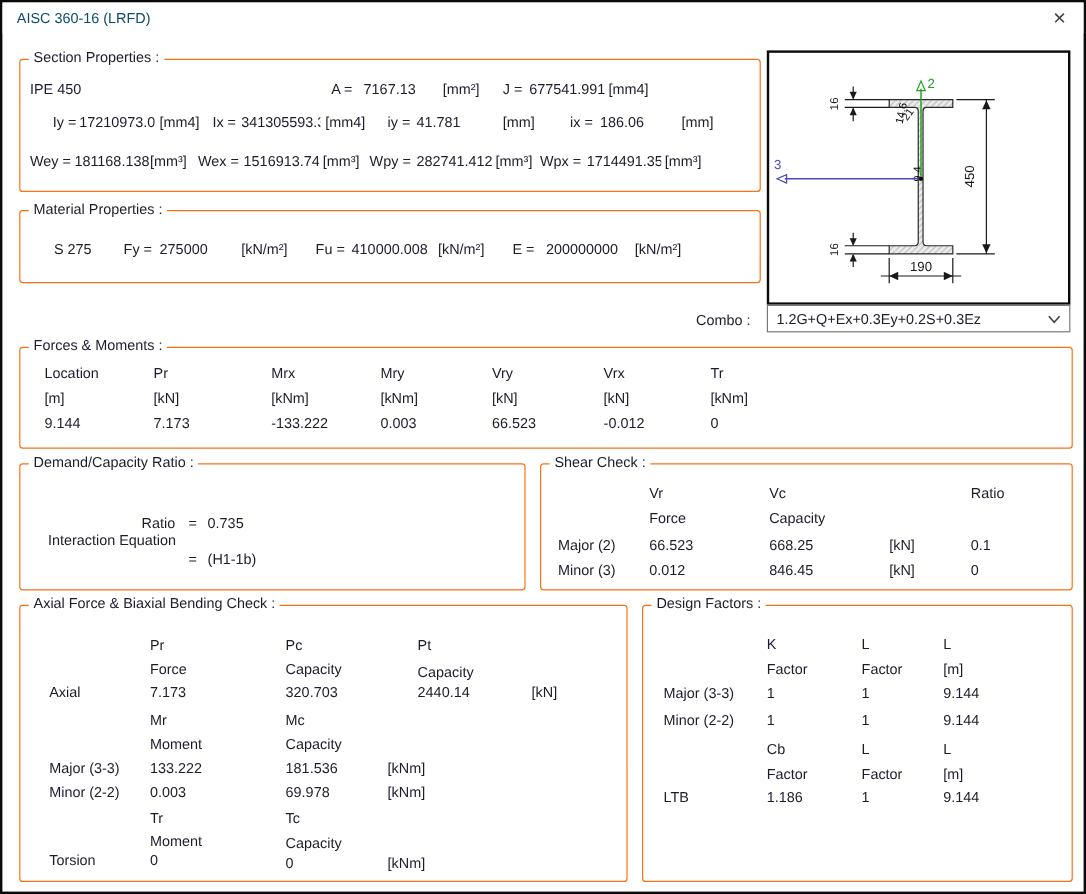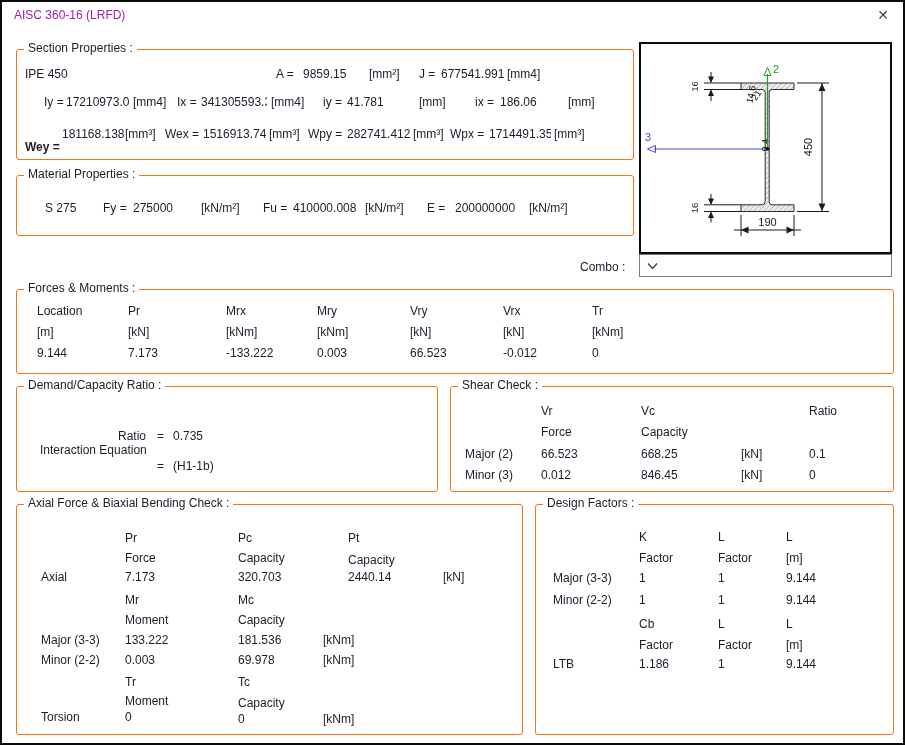--- a/index.html
+++ b/index.html
@@ -3,21 +3,21 @@
 <meta charset="utf-8">
 <style>
   html,body{margin:0;padding:0;background:#9a9a9a;}
   .dialog{
     position:relative;width:905px;height:745px;box-sizing:border-box;
     background:#ffffff;border:2px solid #0a0a0a;overflow:hidden;
     font-family:"Liberation Sans","DejaVu Sans",sans-serif;
     font-size:12px;color:#1c1c2c;
   }
   .titlebar{position:absolute;left:0;top:0;width:100%;height:26px;background:#fff;}
-  .title-text{position:absolute;left:12px;top:6px;font-size:12px;color:#a21caf;}
+  .title-text{position:absolute;left:12px;top:6px;font-size:12px;color:#0c4a6e;}
   .close-btn{position:absolute;right:11px;top:4px;width:18px;height:18px;
     display:flex;align-items:center;justify-content:center;
     font-size:14px;color:#444;cursor:default;}
   .ab{position:absolute;white-space:nowrap;line-height:14px;}
   .gb{position:absolute;border:1px solid #f97316;border-radius:3px;background:transparent;}
   .gb-lbl{position:absolute;top:-9px;left:7px;background:#fff;padding:0 4px;white-space:nowrap;}
   .clip{display:inline-block;overflow:hidden;vertical-align:top;height:15px;}
   .combo{position:absolute;left:637px;top:252px;width:253px;height:23px;
     border:1px solid #7a7a7a;background:#fff;box-sizing:border-box;
     display:flex;align-items:center;padding:0 7px;cursor:default;}
@@ -35,40 +35,40 @@
   <div class="titlebar">
     <span class="title-text">AISC 360-16 (LRFD)</span>
     <span class="close-btn">✕</span>
   </div>
 
   <div class="gb" style="left:14px;top:47px;width:616px;height:109px;">
     <span class="gb-lbl">Section Properties :</span>
     <span class="ab" style="left:8px;top:17px;">IPE 450</span>
 
     <span class="ab" style="left:259px;top:17px;">A =</span>
-    <span class="ab" style="left:286px;top:17px;">9859.15</span>
+    <span class="ab" style="left:286px;top:17px;">7167.13</span>
     <span class="ab" style="left:352px;top:17px;">[mm²]</span>
     <span class="ab" style="left:402px;top:17px;">J =</span>
     <span class="ab" style="left:424px;top:17px;">677541.991</span>
     <span class="ab" style="left:490px;top:17px;">[mm4]</span>
 
     <span class="ab" style="left:27px;top:45px;">Iy =</span>
     <span class="ab clip" style="left:49px;top:45px;width:63px;">17210973.08</span>
     <span class="ab" style="left:116px;top:45px;">[mm4]</span>
     <span class="ab" style="left:160px;top:45px;">Ix =</span>
     <span class="ab clip" style="left:184px;top:45px;width:66px;">341305593.3</span>
     <span class="ab" style="left:254px;top:45px;">[mm4]</span>
     <span class="ab" style="left:306px;top:45px;">iy =</span>
     <span class="ab" style="left:330px;top:45px;">41.781</span>
     <span class="ab" style="left:402px;top:45px;">[mm]</span>
     <span class="ab" style="left:458px;top:45px;">ix =</span>
     <span class="ab" style="left:483px;top:45px;">186.06</span>
     <span class="ab" style="left:551px;top:45px;">[mm]</span>
 
-    <span class="ab" style="left:8px;top:90px;font-weight:bold;">Wey =</span>
+    <span class="ab" style="left:8px;top:77px;">Wey =</span>
     <span class="ab" style="left:45px;top:77px;">181168.138</span>
     <span class="ab" style="left:108px;top:77px;">[mm³]</span>
     <span class="ab" style="left:148px;top:77px;">Wex =</span>
     <span class="ab clip" style="left:186px;top:77px;width:63px;">1516913.748</span>
     <span class="ab" style="left:252px;top:77px;">[mm³]</span>
     <span class="ab" style="left:291px;top:77px;">Wpy =</span>
     <span class="ab" style="left:330px;top:77px;">282741.412</span>
     <span class="ab" style="left:396px;top:77px;">[mm³]</span>
     <span class="ab" style="left:433px;top:77px;">Wpx =</span>
     <span class="ab clip" style="left:472px;top:77px;width:62px;">1714491.355</span>
@@ -150,20 +150,21 @@
       <line x1="126.5" y1="105" x2="13" y2="105" stroke="#4646c8" stroke-width="1.2"></line>
       <polygon points="14.5,101.5 14.5,108.5 6.5,105" fill="none" stroke="#4646c8" stroke-width="1"></polygon>
       <text x="4" y="97" font-size="11" fill="#4646c8">3</text>
 
       <circle cx="126.5" cy="105" r="1.8" fill="#0a0a0a"></circle>
     </svg>
   </div>
 
   <span class="ab" style="left:578px;top:258px;">Combo :</span>
   <div class="combo">
+    <span class="val">1.2G+Q+Ex+0.3Ey+0.2S+0.3Ez</span>
     <svg class="chev" viewBox="0 0 11 8">
       <polyline points="1,1.5 5.5,6.5 10,1.5" fill="none" stroke="#444" stroke-width="1.4"></polyline>
     </svg>
   </div>
 
   <div class="gb" style="left:14px;top:287px;width:876px;height:83px;">
     <span class="gb-lbl">Forces &amp; Moments :</span>
     <span class="ab" style="left:20px;top:14px;">Location</span>
     <span class="ab" style="left:111px;top:14px;">Pr</span>
     <span class="ab" style="left:209px;top:14px;">Mrx</span>

